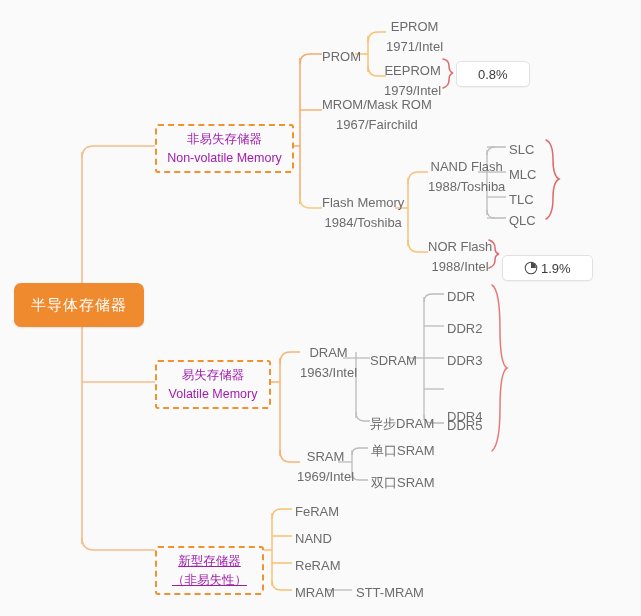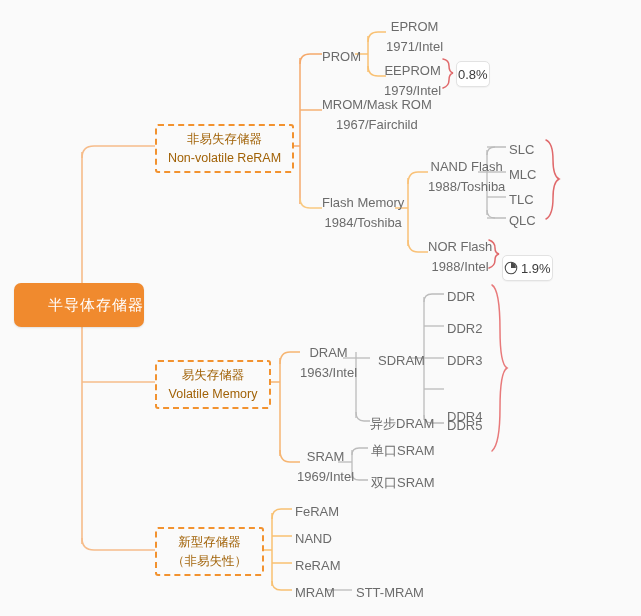--- a/index.html
+++ b/index.html
@@ -27,44 +27,44 @@
   .root-node {
     position: absolute;
     left: 14px;
     top: 283px;
     width: 130px;
     height: 44px;
     background: #f08a2e;
     border-radius: 7px;
     display: flex;
     align-items: center;
-    justify-content: flex-end;
+    justify-content: center;
     color: #ffffff;
     font-size: 15px;
     letter-spacing: 1px;
     box-shadow: 0 1px 2px rgba(0,0,0,0.10);
   }
   
   .branch-node {
     position: absolute;
     border: 2px dashed #f2922f;
     border-radius: 3px;
     background: #fafafa;
     display: flex;
     flex-direction: column;
     align-items: center;
     justify-content: center;
-    color: #a16207;
+    color: #a21caf;
     line-height: 1.45;
   }
   .branch-node .zh { font-size: 12.5px; }
   .branch-node .en { font-size: 12.5px; }
   #node-nonvolatile { left: 155px; top: 124px; width: 135px; height: 45px; }
   #node-volatile    { left: 155px; top: 360px; width: 112px; height: 45px; }
-  #node-emerging    { left: 155px; top: 527px; width: 105px; height: 45px; }
+  #node-emerging    { left: 155px; top: 546px; width: 105px; height: 45px; text-decoration: underline; }
 
   
   .label {
     position: absolute;
     color: #6b6b6b;
     font-size: 13px;
     line-height: 1.5;
     white-space: nowrap;
   }
   .label.two-line { line-height: 1.55; }
@@ -74,21 +74,21 @@
   
   .badge {
     position: absolute;
     background: #ffffff;
     border: 1px solid #e2e2e2;
     border-radius: 5px;
     height: 24px;
     display: flex;
     align-items: center;
     gap: 3px;
-    padding: 0 1px;
+    padding: 0 21px;
     color: #3c3c3c;
     font-size: 13px;
     box-shadow: 0 1px 1px rgba(0,0,0,0.04);
   }
   .pie {
     width: 14px;
     height: 14px;
     flex: 0 0 14px;
     display: block;
   }
@@ -216,21 +216,21 @@
       <path d="M492,285 Q500,290 500,330 Q500,364 507,368 Q500,372 500,408 Q500,444 492,451"></path>
     </g>
   </svg>
 
   <div class="root-node">
     <span>半导体存储器</span>
   </div>
 
   <div class="branch-node" id="node-nonvolatile">
     <span class="zh">非易失存储器</span>
-    <span class="en">Non-volatile ReRAM</span>
+    <span class="en">Non-volatile Memory</span>
   </div>
 
   <div class="branch-node" id="node-volatile">
     <span class="zh">易失存储器</span>
     <span class="en">Volatile Memory</span>
   </div>
 
   <div class="branch-node" id="node-emerging">
     <span class="zh">新型存储器</span>
     <span class="en">（非易失性）</span>
@@ -286,21 +286,21 @@
   <div class="label two-line ctr" style="left:300px; top:343px;">
     <span class="l1">DRAM</span>
     <span class="l2">1963/Intel</span>
   </div>
 
   <div class="label two-line ctr" style="left:297px; top:447px;">
     <span class="l1">SRAM</span>
     <span class="l2">1969/Intel</span>
   </div>
 
-  <div class="label" style="left:370px; top:351px;margin-left:8px;">
+  <div class="label" style="left:370px; top:351px;">
     <span class="l1">SDRAM</span>
   </div>
 
   <div class="label" style="left:370px; top:414px;">
     <span class="l1">异步DRAM</span>
   </div>
 
   <div class="label" style="left:447px; top:287px;">
     <span class="l1">DDR</span>
   </div>

